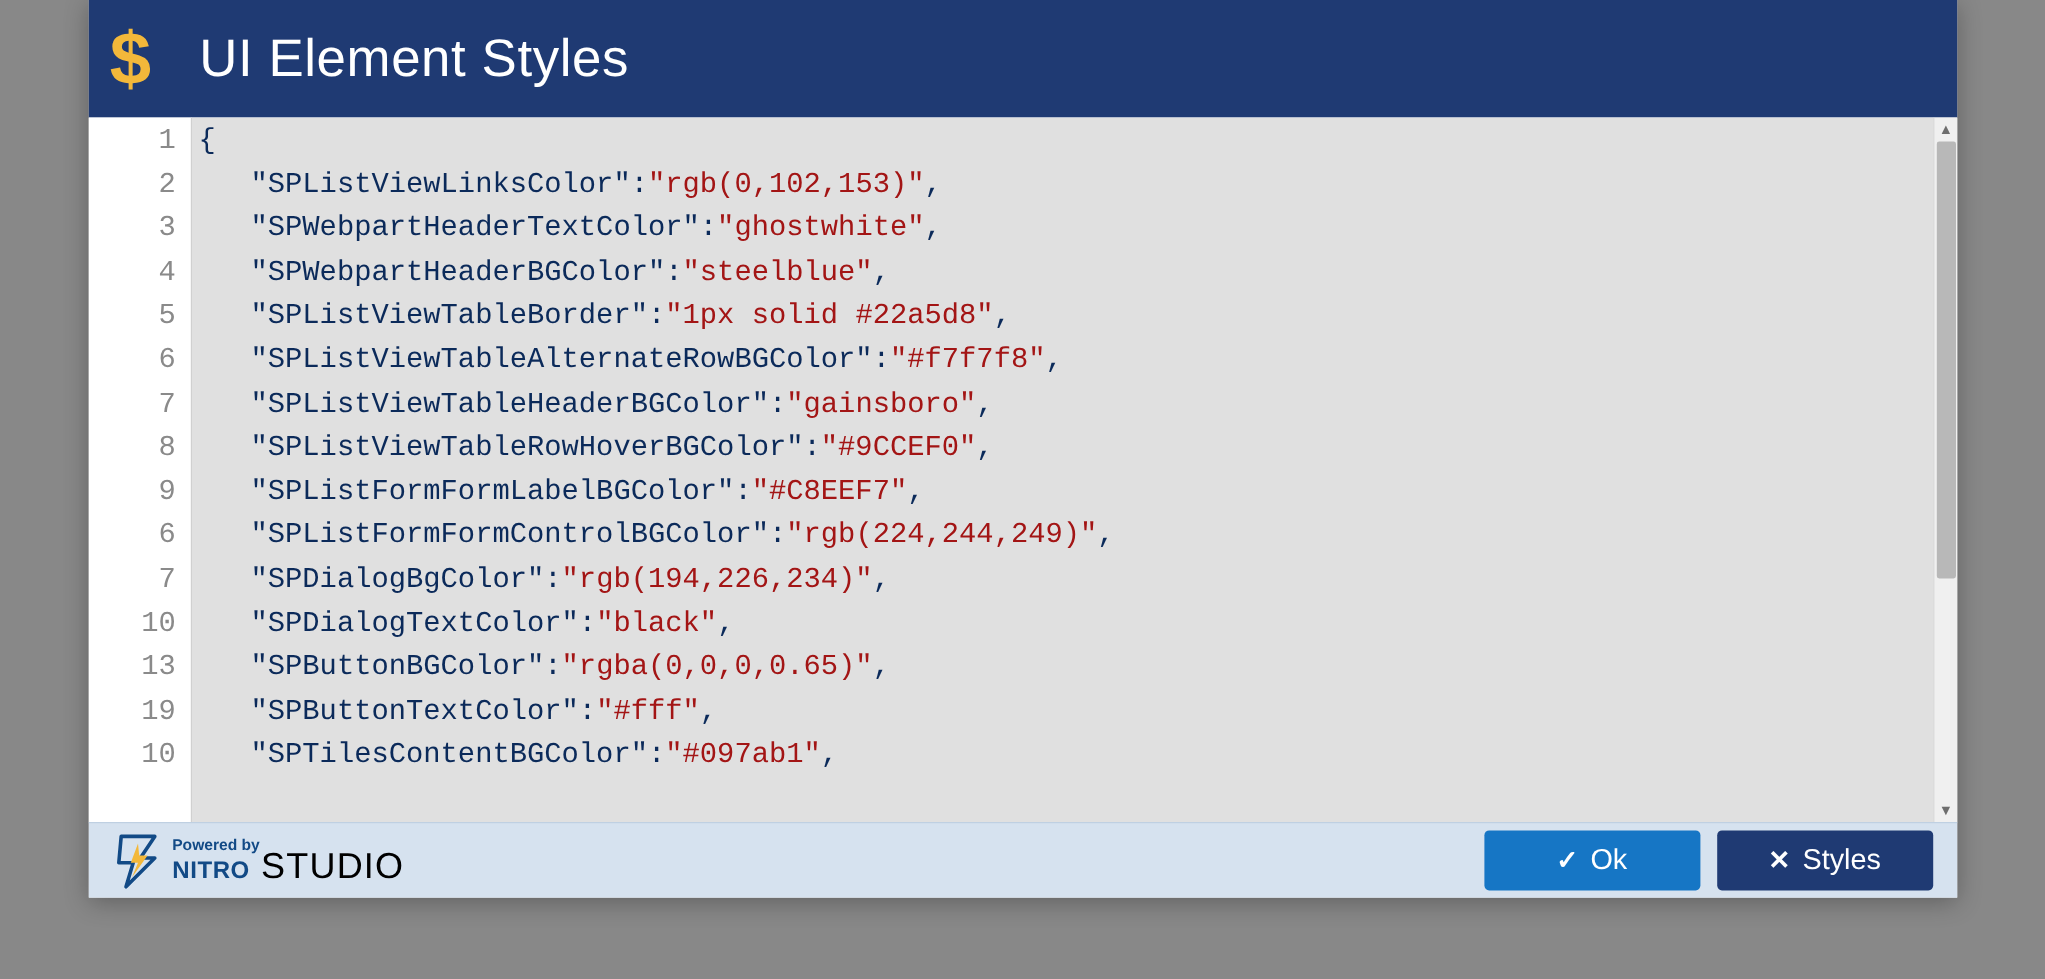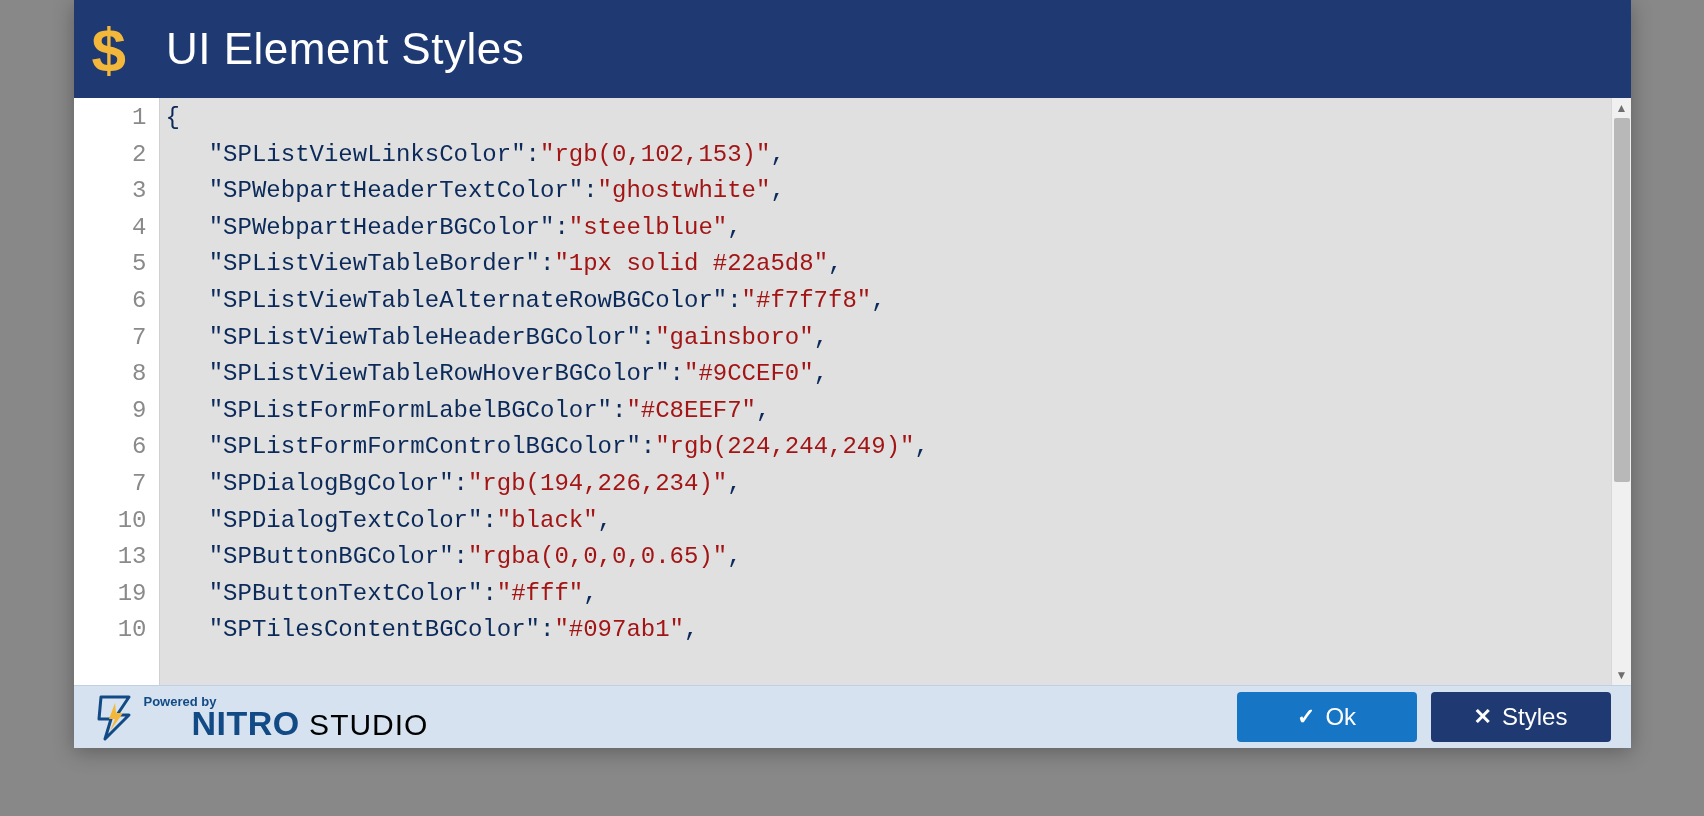--- a/index.html
+++ b/index.html
@@ -119,21 +119,21 @@
   }
   .brand {
     display: flex;
     align-items: center;
     gap: 8px;
     color: #124a86;
   }
   .brand svg { width: 42px; height: 48px; }
   .brand-text { line-height:1; }
   .brand-text .pow { font-size:13px; font-weight:600; color:#124a86; display:block; margin-bottom:-2px;}
-  .brand-text .nitro { font-size:34px; font-weight:800; color:#124a86; letter-spacing:0.5px;margin-left:48px;}
+  .brand-text .nitro { font-size:20px; font-weight:800; color:#124a86; letter-spacing:0.5px;}
   .brand-text .studio { font-size:30px; font-weight:300; color:#000000; letter-spacing:1px;}
 
   .spacer { flex:1; }
   .btn {
     height: 50px;
     min-width: 180px;
     border: none;
     border-radius: 4px;
     font-size: 24px;
     color: #fff;

